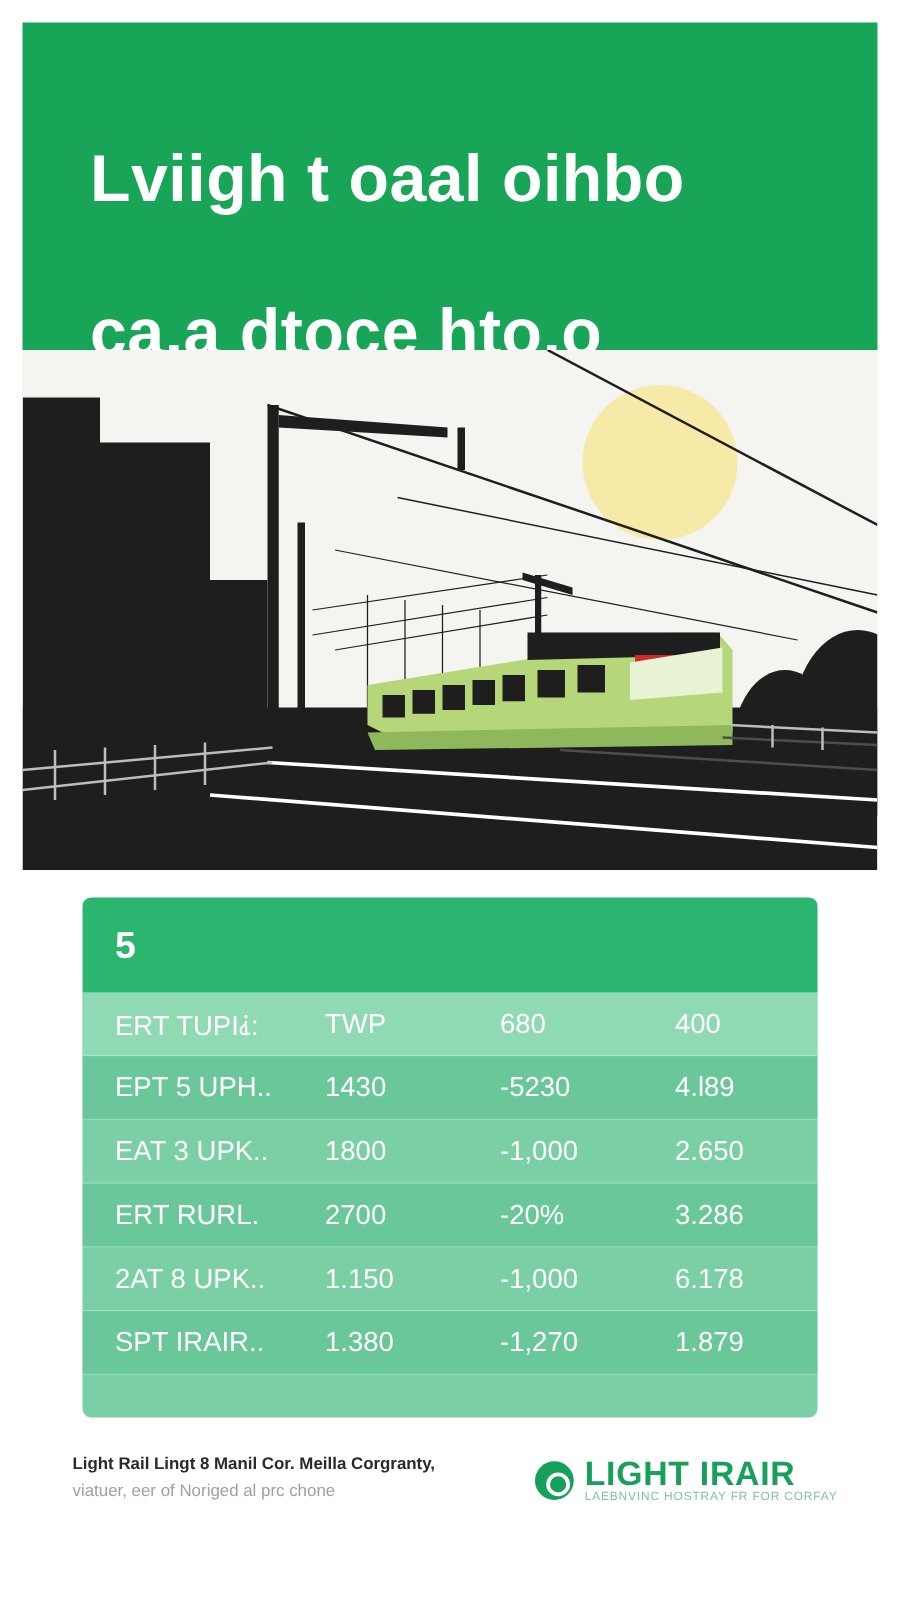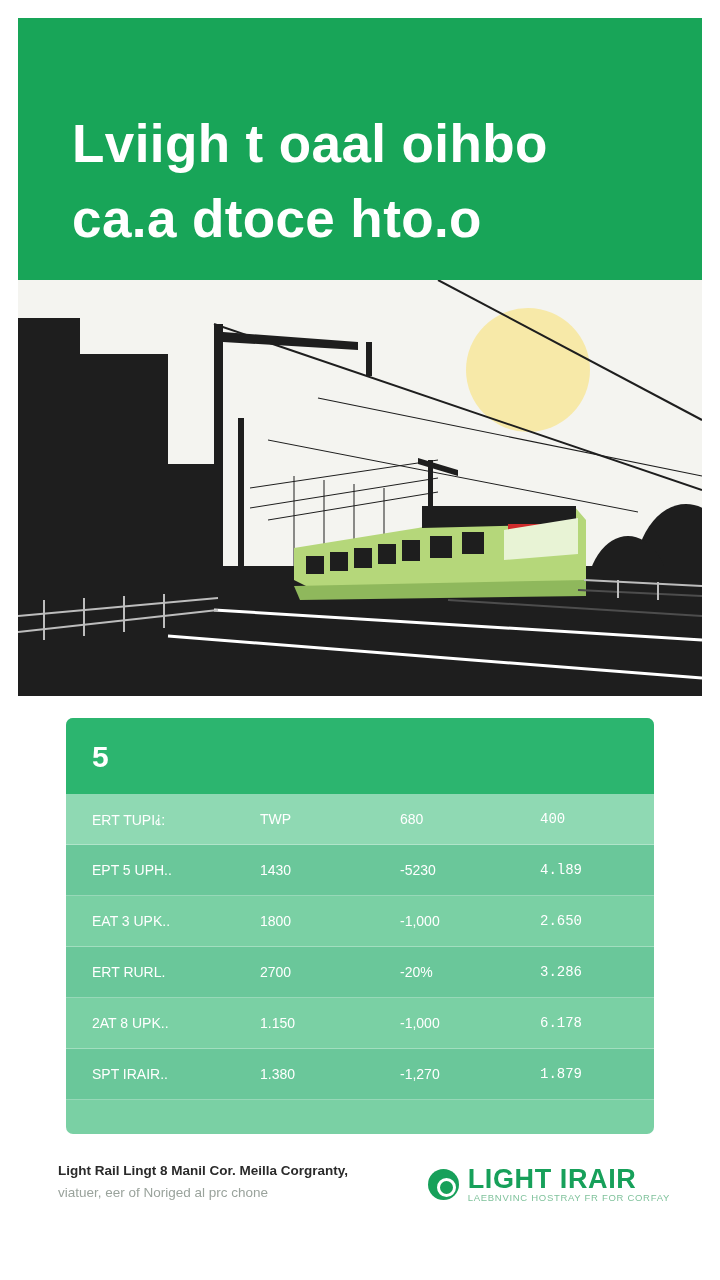--- a/index.html
+++ b/index.html
@@ -27,21 +27,21 @@
     background: #18a558;
     padding: 88px 54px 0 54px;
   }
   .header-title {
     color: #ffffff;
     font-size: 53px;
     line-height: 1.42;
     font-weight: bold;
     letter-spacing: 0.4px;
   }
-  .header-title .line2 { display: block; }
+  .header-title .line2 { display: block; margin-top: 48px; }
 
   
   .illus {
     position: relative;
     width: 684px;
     height: 416px;
     background: #f2f2ee;
     overflow: hidden;
   }
   .sky { position: absolute; inset: 0; background: #f4f4f0; }
@@ -86,29 +86,29 @@
     height: 51px;
     align-items: center;
     border-bottom: 1px solid rgba(255,255,255,0.30);
   }
   .trow:last-child { border-bottom: none; }
   .trow.alt { background: #6ac79a; }
   .trow.head { background: #8fd9b3; }
   .trow.empty { height: 34px; }
   .tcell {
     color: #ffffff;
-    font-size: 14px;
+    font-size: 22px;
     padding-left: 26px;
     white-space: nowrap;
     overflow: hidden;
   }
   .c0 { width: 168px; }
   .c1 { width: 140px; }
   .c2 { width: 140px; }
-  .c3 { width: 140px; font-family: Liberation Mono, monospace; }
+  .c3 { width: 140px; }
 
   
   .footer {
     position: relative;
     margin: 26px 18px 0 40px;
     display: flex;
     justify-content: space-between;
     align-items: flex-end;
   }
   .foot-left { max-width: 380px; }

